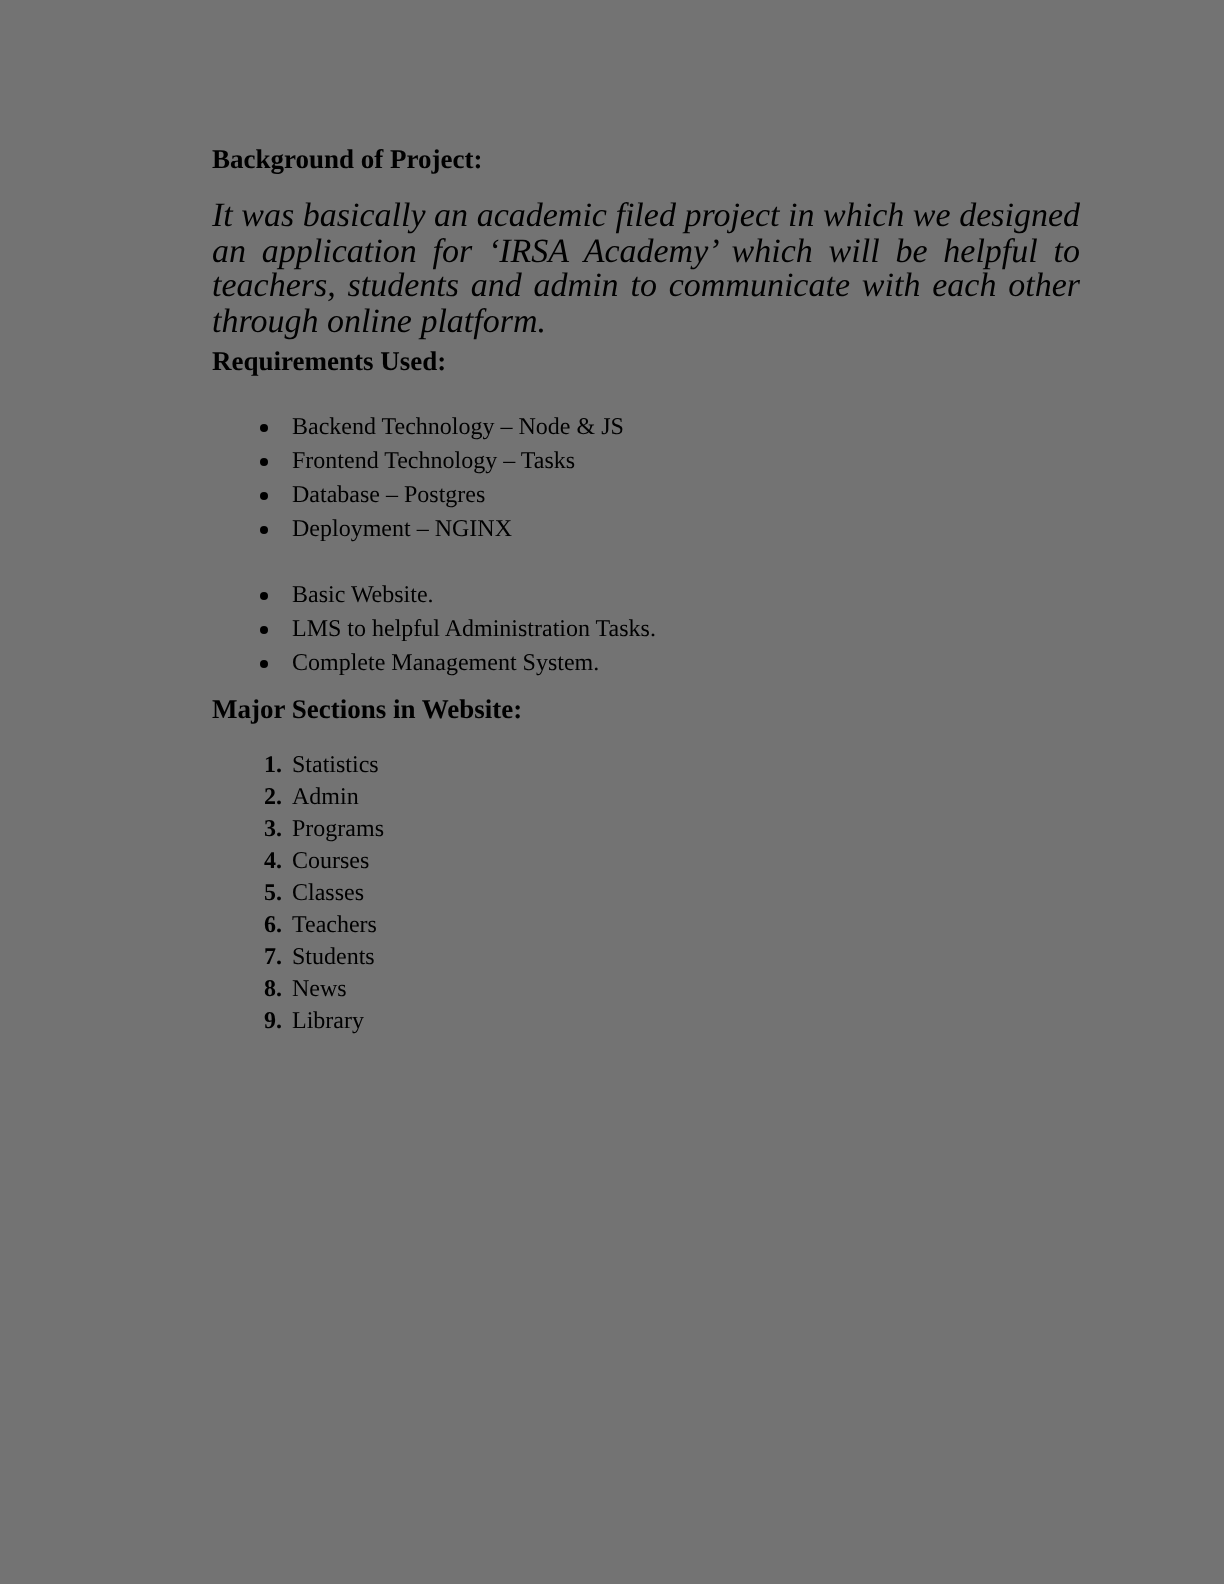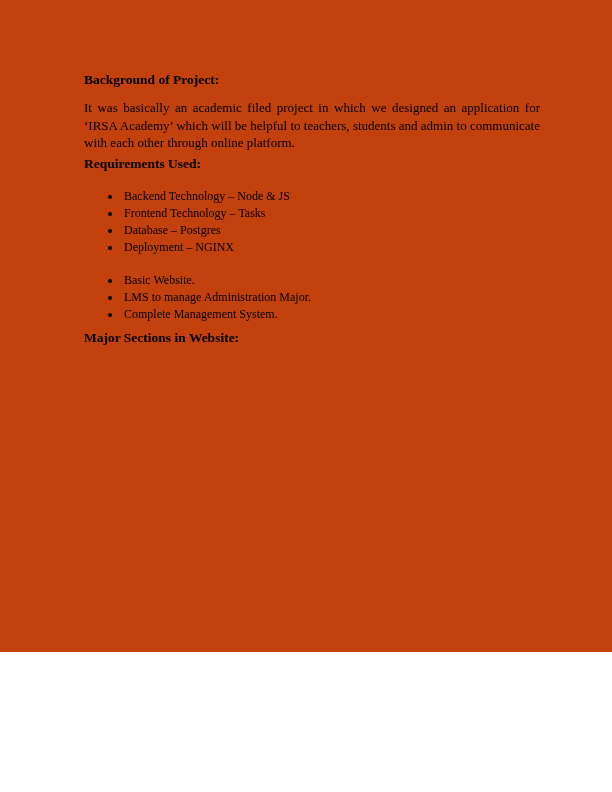--- a/index.html
+++ b/index.html
@@ -2,39 +2,40 @@
 <html><head>
 <meta charset="utf-8">
 <style>
   html, body {
     margin: 0;
     padding: 0;
     background: #ffffff;
   }
   .page {
     width: 612px;
-    height: 652px;
-    background: #c2410c;
+    height: 792px;
+    background: #737373;
     color: #000000;
     font-family: "Liberation Serif", "DejaVu Serif", serif;
     box-sizing: border-box;
-    padding: 72px 72px 0 84px;
+    padding: 72px 72px 0 106px;
     overflow: hidden;
   }
   .doc-heading {
     font-size: 13.5px;
     font-weight: bold;
     line-height: 16px;
     margin: 0 0 11px 0;
   }
   .doc-paragraph {
-    font-size: 13px;
+    font-size: 17px;
     line-height: 17.5px;
     text-align: justify;
     margin: 0 0 4px 0;
+    font-style: italic;
   }
   ul.doc-bullets {
     list-style-type: disc;
     margin: 16px 0 7px 0;
     padding-left: 38px;
     font-size: 12px;
     line-height: 17px;
   }
   ul.doc-bullets li {
     padding-left: 2px;
@@ -68,22 +69,33 @@
       <li>Backend Technology – Node &amp; JS</li>
       <li>Frontend Technology – Tasks</li>
       <li>Database – Postgres</li>
       <li>Deployment – NGINX</li>
     </ul>
   </section>
 
   <section>
     <ul class="doc-bullets">
       <li>Basic Website.</li>
-      <li>LMS to manage Administration Major.</li>
+      <li>LMS to helpful Administration Tasks.</li>
       <li>Complete Management System.</li>
     </ul>
   </section>
 
   <section>
     <h2 class="doc-heading">Major Sections in Website:</h2>
+    <ol class="doc-numbered">
+      <li>Statistics</li>
+      <li>Admin</li>
+      <li>Programs</li>
+      <li>Courses</li>
+      <li>Classes</li>
+      <li>Teachers</li>
+      <li>Students</li>
+      <li>News</li>
+      <li>Library</li>
+    </ol>
   </section>
 
 </div>
 
 </body></html>

